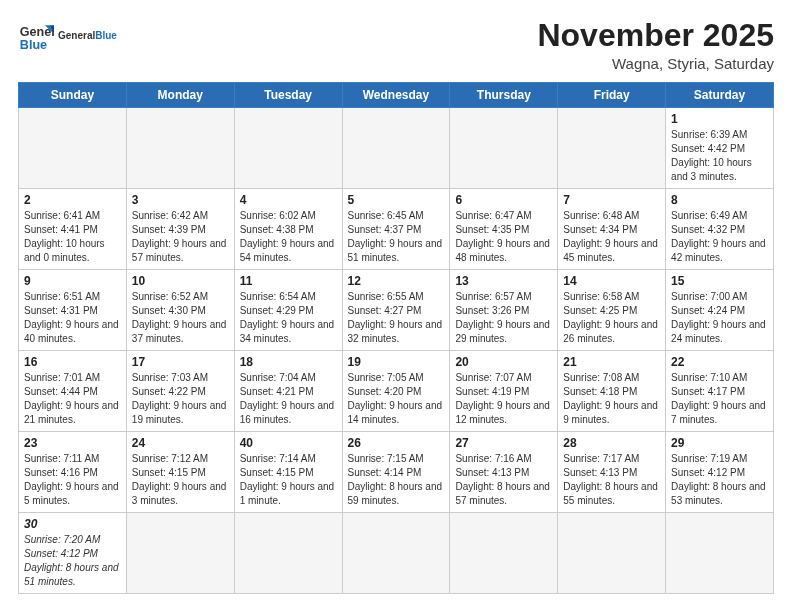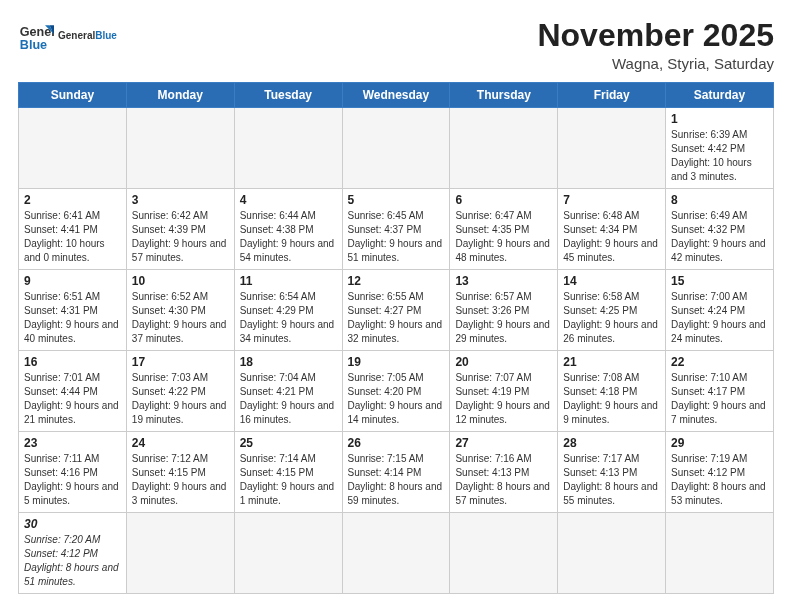--- a/index.html
+++ b/index.html
@@ -152,21 +152,21 @@
 Daylight: 10 hours and 0 minutes.</div>
           </td>
           <td>
             <span class="day-number">3</span>
             <div class="day-info">Sunrise: 6:42 AM
 Sunset: 4:39 PM
 Daylight: 9 hours and 57 minutes.</div>
           </td>
           <td>
             <span class="day-number">4</span>
-            <div class="day-info">Sunrise: 6:44 AM
+            <div class="day-info">Sunrise: 6:02 AM
 Sunset: 4:38 PM
 Daylight: 9 hours and 54 minutes.</div>
           </td>
           <td>
             <span class="day-number">5</span>
             <div class="day-info">Sunrise: 6:45 AM
 Sunset: 4:37 PM
 Daylight: 9 hours and 51 minutes.</div>
           </td>
           <td>
@@ -283,21 +283,21 @@
 Sunset: 4:16 PM
 Daylight: 9 hours and 5 minutes.</div>
           </td>
           <td>
             <span class="day-number">24</span>
             <div class="day-info">Sunrise: 7:12 AM
 Sunset: 4:15 PM
 Daylight: 9 hours and 3 minutes.</div>
           </td>
           <td>
-            <span class="day-number">25</span>
+            <span class="day-number">40</span>
             <div class="day-info">Sunrise: 7:14 AM
 Sunset: 4:15 PM
 Daylight: 9 hours and 1 minute.</div>
           </td>
           <td>
             <span class="day-number">26</span>
             <div class="day-info">Sunrise: 7:15 AM
 Sunset: 4:14 PM
 Daylight: 8 hours and 59 minutes.</div>
           </td>

